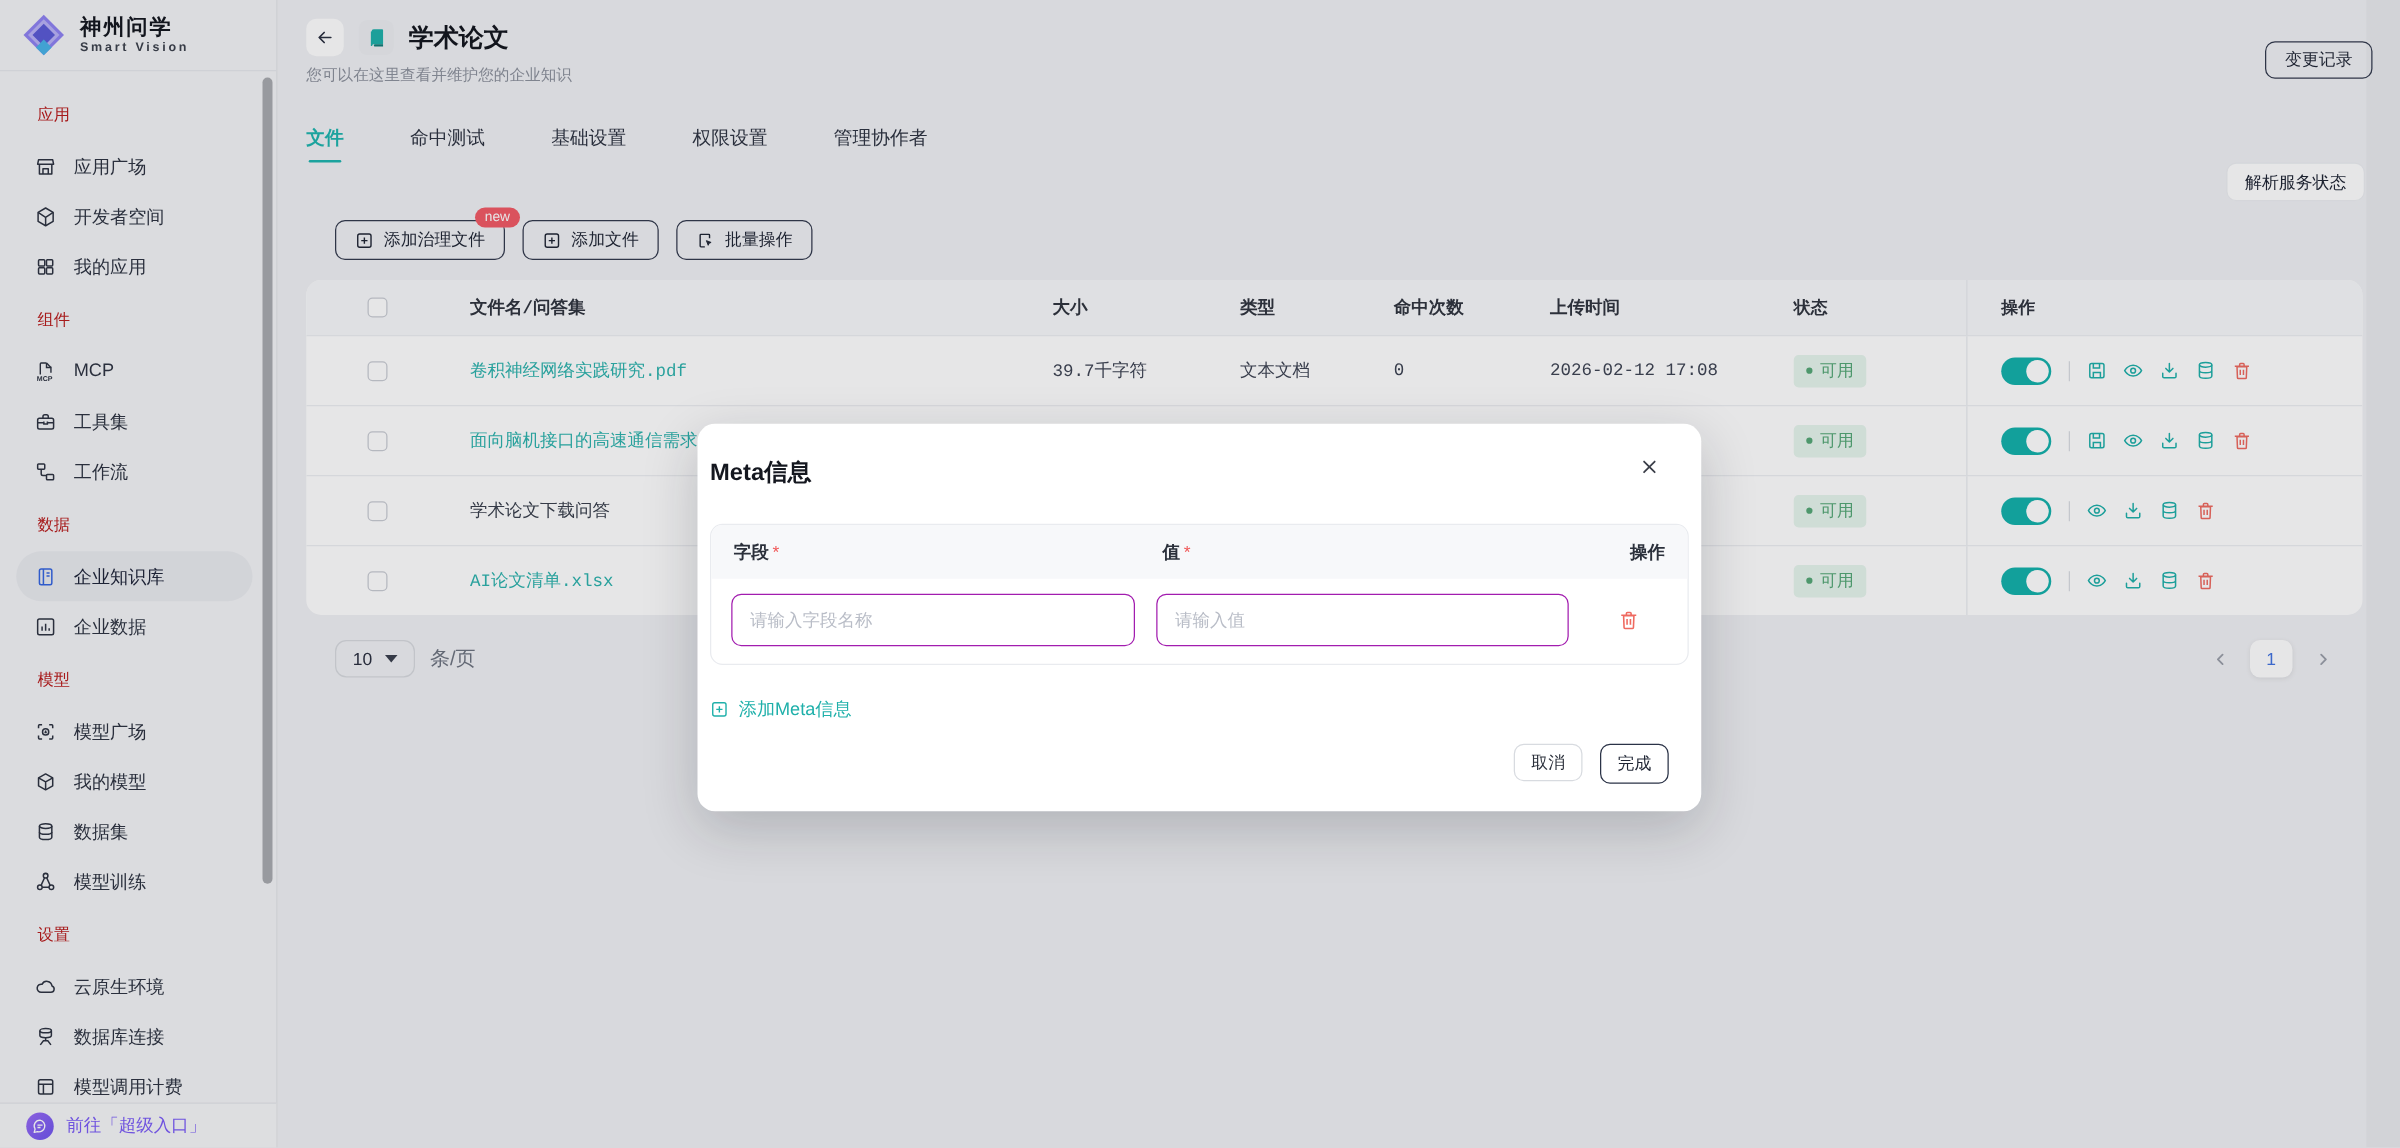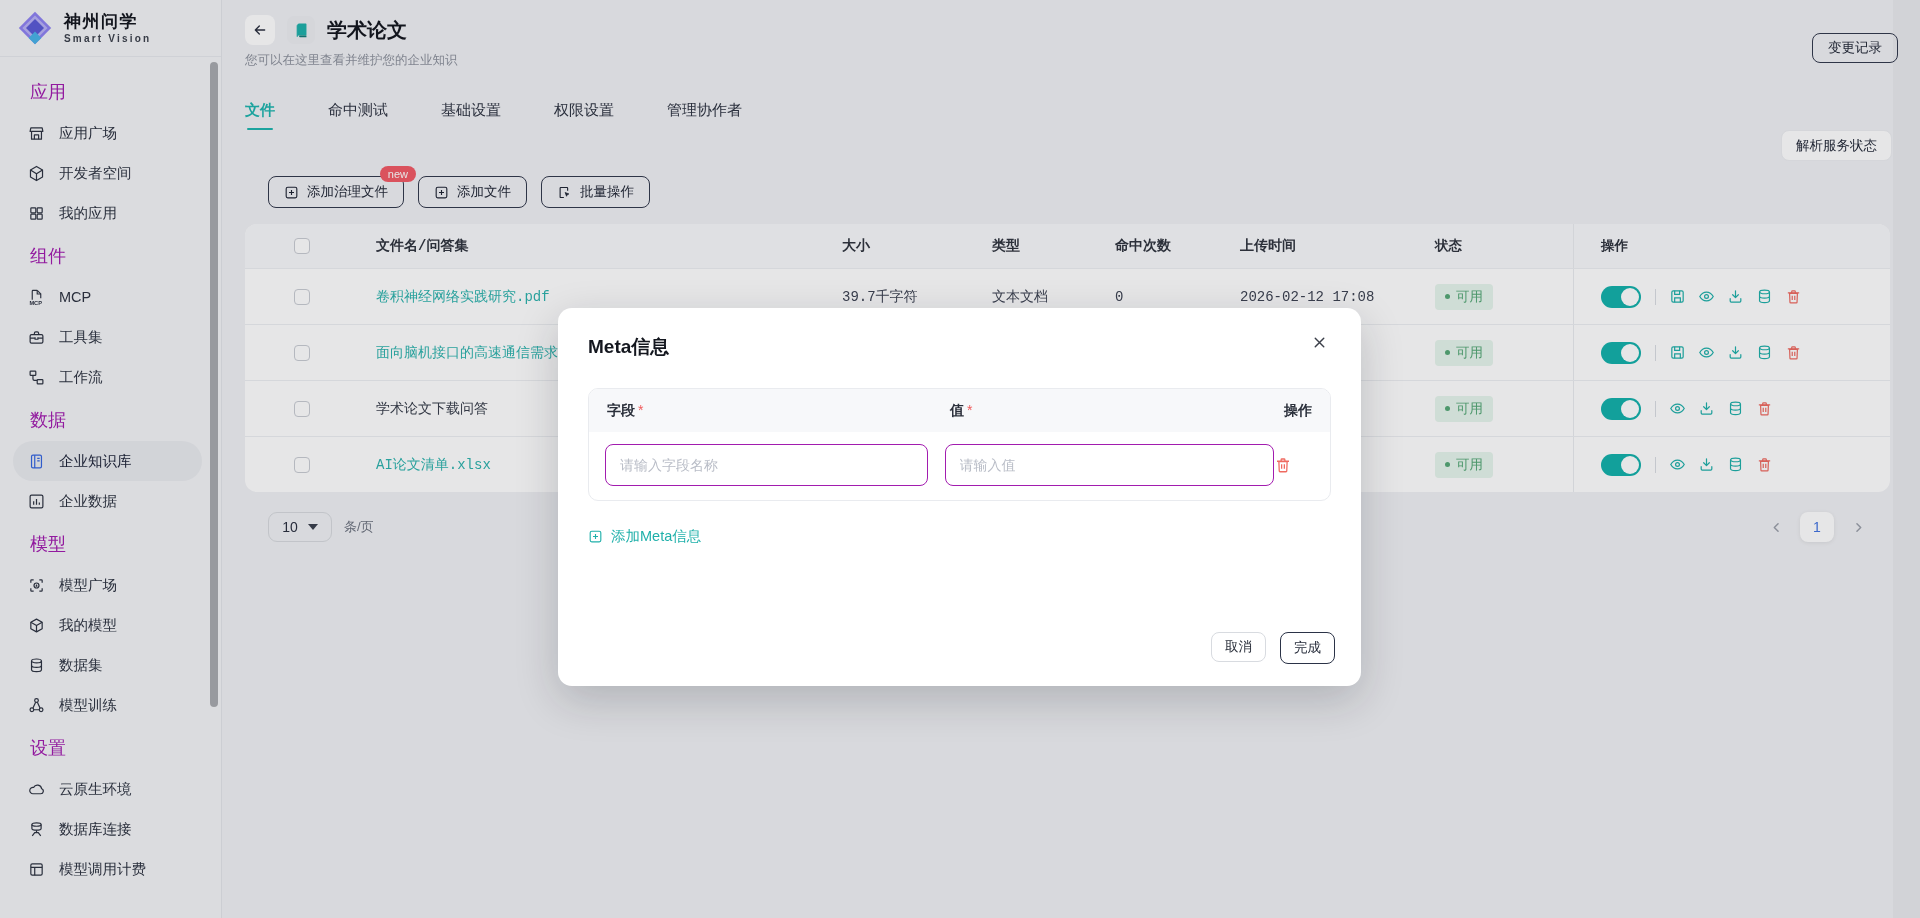--- a/index.html
+++ b/index.html
@@ -10,21 +10,21 @@
 
   
   .sidebar { width:222px; height:918px; background:#f3f4f6; border-right:1px solid #e3e5e9;
     position:relative; flex-shrink:0; z-index:1; }
   .logo-row { height:57px; display:flex; align-items:center; gap:11px; padding-left:17px;
     border-bottom:1px solid #e6e8ec; }
   .logo-mark { width:36px; height:44px; display:flex; align-items:center; }
   .brand-name { font-size:17px; font-weight:bold; color:#14171f; letter-spacing:1.5px; line-height:1.2; }
   .brand-tag { font-size:10px; color:#3d424d; letter-spacing:2.2px; font-weight:bold; }
   .nav { height:826px; overflow:hidden; padding-top:12px; }
-  .sec-label { padding:15px 0 13px 30px; font-size:18px; color:#a21caf; line-height:16px; }
+  .sec-label { padding:15px 0 13px 30px; font-size:13px; color:#b91c1c; line-height:16px; }
   .side-item { height:40px; margin:0 19px 0 13px; padding-left:15px; border-radius:21px;
     display:flex; align-items:center; gap:14px; font-size:14.5px; color:#2e3442; cursor:pointer; }
   .side-item.active { background:#e9ebef; }
   .side-item.active .s-ic { color:#3566e0; }
   .side-item.active span { color:#20263a; }
   .s-ic { width:17px; height:17px; color:#2e3442; flex-shrink:0; display:flex; }
   .s-ic svg { width:17px; height:17px; }
   .side-thumb { position:absolute; top:62px; right:3px; width:8px; height:645px;
     background:#a9abaf; border-radius:4px; }
   .side-footer { position:absolute; left:0; right:0; bottom:0; height:36px; background:#f5f6f8;
@@ -101,33 +101,33 @@
     border-radius:50%; background:#fff; }
   .op-sep { width:1px; height:16px; background:#dadde2; margin:0 13px 0 14px; }
   .op-ic { width:17px; height:17px; color:#1fb0aa; margin-right:12px; cursor:pointer; display:flex; }
   .op-ic svg { width:17px; height:17px; }
   .op-ic.red { color:#ef6a60; }
 
   
   .pager { margin-top:20px; display:flex; align-items:center; }
   .pgsize { margin-left:23px; height:30px; min-width:64px; border:1px solid #d7dade; border-radius:9px;
     display:flex; align-items:center; justify-content:center; gap:10px; font-size:14px; color:#2b3040; cursor:pointer; }
-  .pgunit { margin-left:12px; font-size:13px; color:#6e7480; }
+  .pgunit { margin-left:12px; font-size:16px; color:#6e7480; }
   .pg-right { margin-left:auto; margin-right:22px; display:flex; align-items:center; gap:14px; }
   .pg-ar { width:20px; height:20px; color:#9ba0aa; cursor:pointer; display:flex; align-items:center; justify-content:center; }
   .pg-ar svg { width:15px; height:15px; }
   .pg-num { width:34px; height:30px; background:#fff; border-radius:8px; display:flex; align-items:center;
     justify-content:center; font-size:14px; color:#4273e0; box-shadow:0 1px 4px rgba(0,0,0,.08); cursor:pointer; }
 
   .gutter { position:absolute; right:0; top:0; width:27px; height:918px; background:#e9eaee; z-index:0; }
 
   
   .backdrop { position:fixed; inset:0; background:rgba(10,12,18,0.10); z-index:40; }
-  .modal { position:fixed; left:558px; top:308px; width:803px; height:378px; background:#fff;
-    border-radius:14px; box-shadow:0 14px 44px rgba(20,24,34,.20); z-index:50; padding:26px 30px; }
+  .modal { position:fixed; left:558px; top:339px; width:803px; height:310px; background:#fff;
+    border-radius:14px; box-shadow:0 14px 44px rgba(20,24,34,.20); z-index:50; padding:26px 10px; }
   .m-title { font-size:19px; font-weight:bold; color:#14171f; }
   .m-close { position:absolute; top:26px; right:30px; width:20px; height:20px; color:#3b3f49;
     background:none; border:none; cursor:pointer; display:flex; }
   .m-close svg { width:17px; height:17px; }
   .meta-box { margin-top:28px; border:1px solid #e9ebef; border-radius:10px; overflow:hidden; }
   .mb-head { height:43px; background:#f7f8fa; display:flex; align-items:center; padding:0 18px;
     font-size:14px; font-weight:bold; color:#2b303b; }
   .mh-field { width:343px; }
   .mh-value { flex:1; }
   .mh-ops { width:44px; text-align:right; }
@@ -324,20 +324,29 @@
               <rect x="4" y="4" width="16" height="16" rx="2"></rect>
               <path d="M4 9h16M9.5 9v11"></path>
             </svg>
           </span>
         <span>模型调用计费</span>
       </div>
     </nav>
 
     <div class="side-thumb"></div>
 
+    <div class="side-footer">
+      <span class="sf-circle">
+        <svg viewBox="0 0 24 24" fill="none" stroke="#fff" stroke-width="1.8" stroke-linejoin="round">
+            <path d="M12 3.5a8 8 0 0 0-6.7 12.3L4 20.5l4.8-1A8 8 0 1 0 12 3.5z"></path>
+            <path d="M8.5 10.5h7M8.5 13.7h4.2"></path>
+          </svg>
+      </span>
+      <span class="sf-text">前往「超级入口」</span>
+    </div>
   </aside>
 
   <main class="main">
     <div class="gutter"></div>
 
     <div class="hdr-row">
       <button class="back-btn">
         <span style="display:flex">
             <svg viewBox="0 0 24 24" fill="none" stroke="currentColor" stroke-width="2" stroke-linecap="round" stroke-linejoin="round">
               <path d="M19 12H5M11 6l-6 6 6 6"></path>

